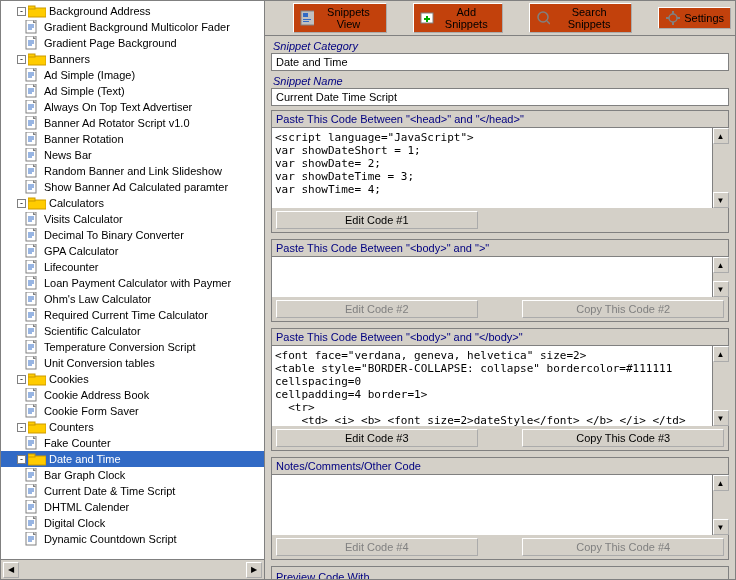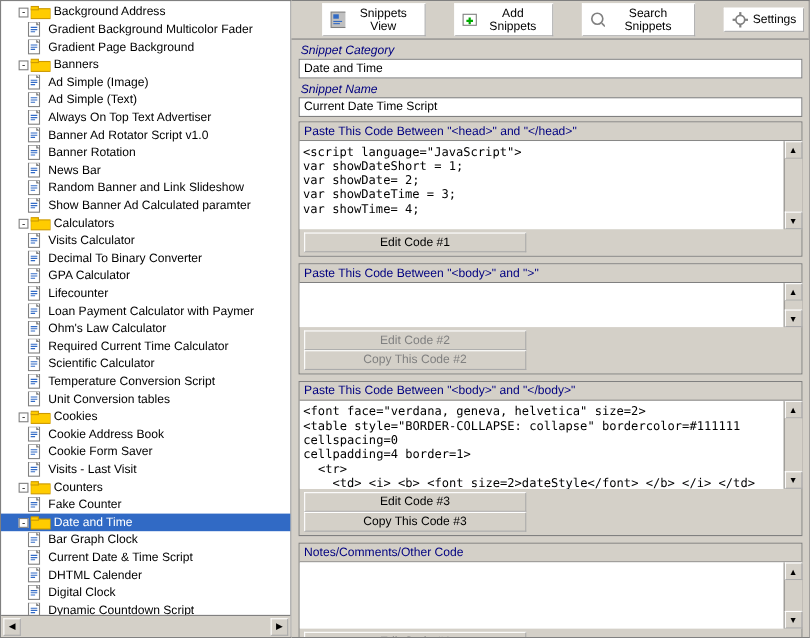--- a/index.html
+++ b/index.html
@@ -90,21 +90,21 @@
       display: flex;
       align-items: center;
       background: #d4d0c8;
       padding: 2px 4px;
       border-bottom: 1px solid #808080;
       gap: 2px;
     }
     .toolbar-btn {
       display: flex;
       align-items: center;
-      background: #ffffff;
+      background: #c2410c;
       border: 1px outset #ffffff;
       padding: 2px 6px;
       cursor: pointer;
       font-size: 11px;
       gap: 3px;
       margin-left: 24px;
     }
 
     
     .content-area {
@@ -187,21 +187,20 @@
       flex: 1;
       width: 16px;
       background: #d4d0c8;
     }
 
     .code-buttons {
       display: flex;
       justify-content: space-between;
       padding: 3px 4px;
       background: #d4d0c8;
-      flex-direction: column;
     }
     .code-btn {
       width: 45%;
       padding: 2px 8px;
       background: #d4d0c8;
       border: 1px outset #ffffff;
       font-size: 11px;
       cursor: pointer;
       text-align: center;
     }
@@ -507,31 +506,20 @@
       <div class="tree-item">
         <span style="display: inline-block; width: 24px;"></span>
         <svg width="16" height="14" style="margin-right: 3px; flex-shrink: 0;">
       <rect x="1" y="0" width="10" height="13" fill="#ffffff" stroke="#808080" stroke-width="1"></rect>
       <polygon points="8,0 11,3 8,3" fill="#808080"></polygon>
       <line x1="3" y1="5" x2="9" y2="5" stroke="#316ac5" stroke-width="1"></line>
       <line x1="3" y1="7" x2="9" y2="7" stroke="#316ac5" stroke-width="1"></line>
       <line x1="3" y1="9" x2="7" y2="9" stroke="#316ac5" stroke-width="1"></line>
     </svg>
         <span>Cookie Form Saver</span>
-      </div>
-      <div class="tree-item">
-        <span style="display: inline-block; width: 24px;"></span>
-        <svg width="16" height="14" style="margin-right: 3px; flex-shrink: 0;">
-      <rect x="1" y="0" width="10" height="13" fill="#ffffff" stroke="#808080" stroke-width="1"></rect>
-      <polygon points="8,0 11,3 8,3" fill="#808080"></polygon>
-      <line x1="3" y1="5" x2="9" y2="5" stroke="#316ac5" stroke-width="1"></line>
-      <line x1="3" y1="7" x2="9" y2="7" stroke="#316ac5" stroke-width="1"></line>
-      <line x1="3" y1="9" x2="7" y2="9" stroke="#316ac5" stroke-width="1"></line>
-    </svg>
-        <span>Visits - Last Visit</span>
       </div>
       <div class="tree-item">
         <span class="tree-indent" style="width: 2px;"></span>
         <span class="expand-icon">-</span>
         <svg width="18" height="14" style="margin-right: 3px; flex-shrink: 0;">
           <rect x="0" y="4" width="18" height="9" fill="#ffcc00" stroke="#cc9900" stroke-width="1"></rect>
           <rect x="0" y="2" width="7" height="3" fill="#ffcc00" stroke="#cc9900" stroke-width="1"></rect>
         </svg>
         <span>Counters</span>
       </div>

